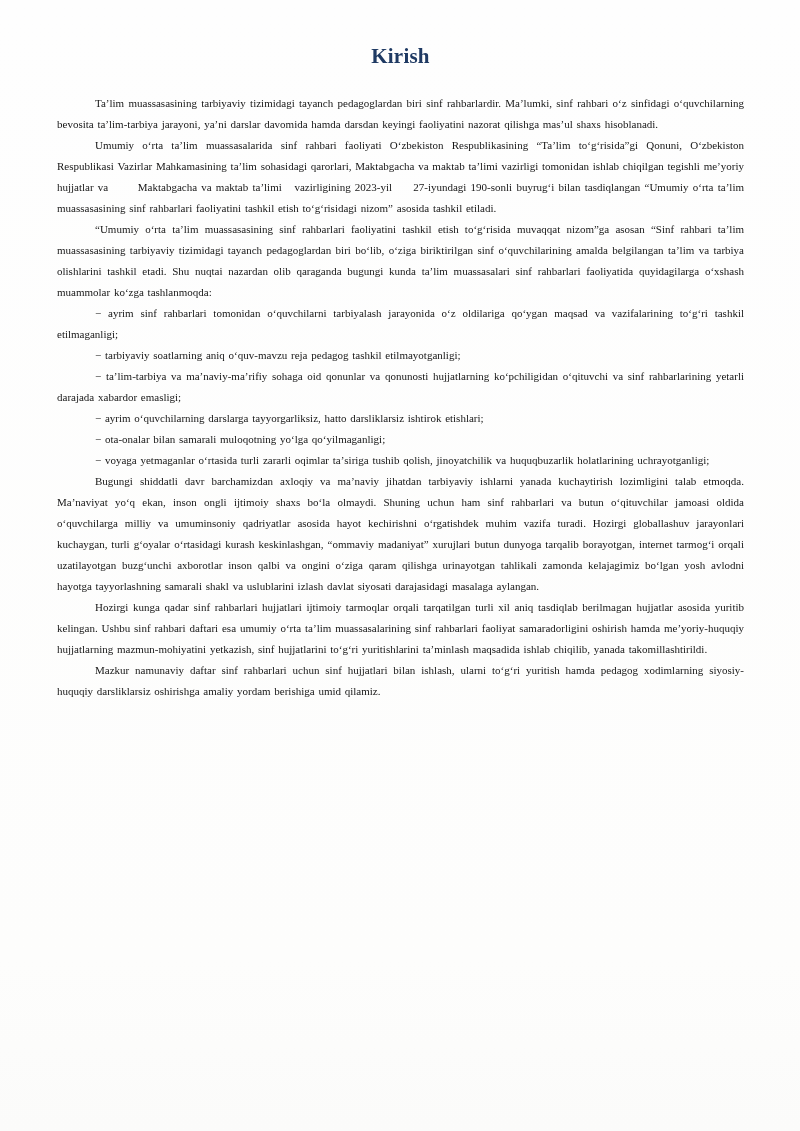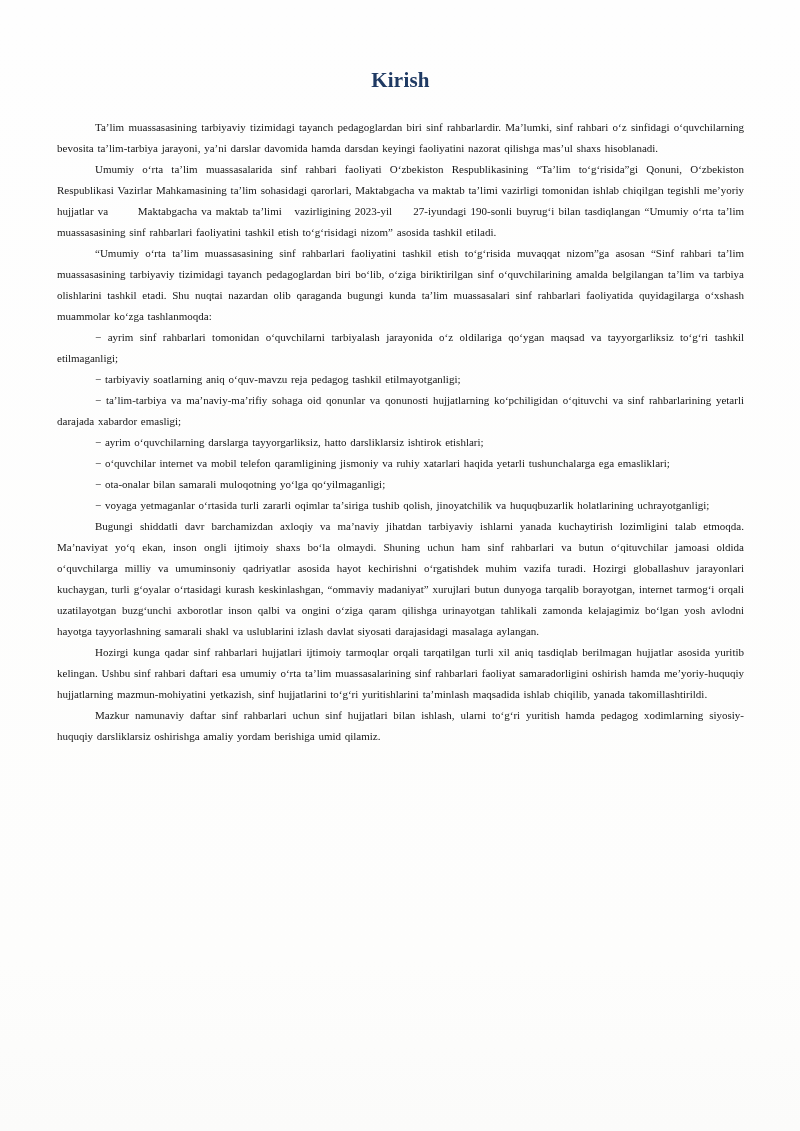--- a/index.html
+++ b/index.html
@@ -7,21 +7,21 @@
       padding: 0;
       background: #ffffff;
     }
     .page {
       position: relative;
       width: 800px;
       height: 1131px;
       margin: 0 auto;
       background: linear-gradient(180deg, #fefefe 0%, #fdfdfc 85%, #fbfbfa 100%);
       box-sizing: border-box;
-      padding: 68px 56px 40px 57px;
+      padding: 44px 56px 40px 57px;
       overflow: hidden;
       font-family: "Liberation Serif", "DejaVu Serif", serif;
       color: #161616;
     }
     .doc-title {
       text-align: center;
       font-size: 21px;
       font-weight: bold;
       letter-spacing: 0.2px;
       margin: 0 0 24px 0;
@@ -39,25 +39,24 @@
 <body>
 
 <div class="page">
   <h1 class="doc-title" style="color: rgb(31, 58, 99);">Kirish</h1>
 
   <div class="doc-body">
     <p>Taʼlim muassasasining tarbiyaviy tizimidagi tayanch pedagoglardan biri sinf rahbarlardir. Maʼlumki, sinf rahbari oʻz sinfidagi oʻquvchilarning bevosita taʼlim-tarbiya jarayoni, yaʼni darslar davomida hamda darsdan keyingi faoliyatini nazorat qilishga masʼul shaxs hisoblanadi.</p>
     <p>Umumiy oʻrta taʼlim muassasalarida sinf rahbari faoliyati Oʻzbekiston Respublikasining “Taʼlim toʻgʻrisida”gi Qonuni, Oʻzbekiston Respublikasi Vazirlar Mahkamasining taʼlim sohasidagi qarorlari, Maktabgacha va maktab taʼlimi vazirligi tomonidan ishlab chiqilgan tegishli meʼyoriy hujjatlar va &nbsp;&nbsp;&nbsp;&nbsp;&nbsp; Maktabgacha va maktab taʼlimi &nbsp;&nbsp;vazirligining 2023-yil &nbsp;&nbsp;&nbsp;&nbsp;27-iyundagi 190-sonli buyrugʻi bilan tasdiqlangan “Umumiy oʻrta taʼlim muassasasining sinf rahbarlari faoliyatini tashkil etish toʻgʻrisidagi nizom” asosida tashkil etiladi.</p>
     <p>“Umumiy oʻrta taʼlim muassasasining sinf rahbarlari faoliyatini tashkil etish toʻgʻrisida muvaqqat nizom”ga asosan “Sinf rahbari taʼlim muassasasining tarbiyaviy tizimidagi tayanch pedagoglardan biri boʻlib, oʻziga biriktirilgan sinf oʻquvchilarining amalda belgilangan taʼlim va tarbiya olishlarini tashkil etadi. Shu nuqtai nazardan olib qaraganda bugungi kunda taʼlim muassasalari sinf rahbarlari faoliyatida quyidagilarga oʻxshash muammolar koʻzga tashlanmoqda:</p>
 
-    <p>− ayrim sinf rahbarlari tomonidan oʻquvchilarni tarbiyalash jarayonida oʻz oldilariga qoʻygan maqsad va tayyorgarliksiz toʻgʻri tashkil etilmaganligi;</p>
+    <p>− ayrim sinf rahbarlari tomonidan oʻquvchilarni tarbiyalash jarayonida oʻz oldilariga qoʻygan maqsad va vazifalarining toʻgʻri tashkil etilmaganligi;</p>
     <p>− tarbiyaviy soatlarning aniq oʻquv-mavzu reja pedagog tashkil etilmayotganligi;</p>
     <p>− taʼlim-tarbiya va maʼnaviy-maʼrifiy sohaga oid qonunlar va qonunosti hujjatlarning koʻpchiligidan oʻqituvchi va sinf rahbarlarining yetarli darajada xabardor emasligi;</p>
     <p>− ayrim oʻquvchilarning darslarga tayyorgarliksiz, hatto darsliklarsiz ishtirok etishlari;</p>
-    <p>− oʻquvchilar internet va mobil telefon qaramligining jismoniy va ruhiy xatarlari haqida yetarli tushunchalarga ega emasliklari;</p>
     <p>− ota-onalar bilan samarali muloqotning yoʻlga qoʻyilmaganligi;</p>
     <p>− voyaga yetmaganlar oʻrtasida turli zararli oqimlar taʼsiriga tushib qolish, jinoyatchilik va huquqbuzarlik holatlarining uchrayotganligi;</p>
 
     <p>Bugungi shiddatli davr barchamizdan axloqiy va maʼnaviy jihatdan tarbiyaviy ishlarni yanada kuchaytirish lozimligini talab etmoqda. Maʼnaviyat yoʻq ekan, inson ongli ijtimoiy shaxs boʻla olmaydi. Shuning uchun ham sinf rahbarlari va butun oʻqituvchilar jamoasi oldida oʻquvchilarga milliy va umuminsoniy qadriyatlar asosida hayot kechirishni oʻrgatishdek muhim vazifa turadi. Hozirgi globallashuv jarayonlari kuchaygan, turli gʻoyalar oʻrtasidagi kurash keskinlashgan, “ommaviy madaniyat” xurujlari butun dunyoga tarqalib borayotgan, internet tarmogʻi orqali uzatilayotgan buzgʻunchi axborotlar inson qalbi va ongini oʻziga qaram qilishga urinayotgan tahlikali zamonda kelajagimiz boʻlgan yosh avlodni hayotga tayyorlashning samarali shakl va uslublarini izlash davlat siyosati darajasidagi masalaga aylangan.</p>
     <p>Hozirgi kunga qadar sinf rahbarlari hujjatlari ijtimoiy tarmoqlar orqali tarqatilgan turli xil aniq tasdiqlab berilmagan hujjatlar asosida yuritib kelingan. Ushbu sinf rahbari daftari esa umumiy oʻrta taʼlim muassasalarining sinf rahbarlari faoliyat samaradorligini oshirish hamda meʼyoriy-huquqiy hujjatlarning mazmun-mohiyatini yetkazish, sinf hujjatlarini toʻgʻri yuritishlarini taʼminlash maqsadida ishlab chiqilib, yanada takomillashtirildi.</p>
     <p>Mazkur namunaviy daftar sinf rahbarlari uchun sinf hujjatlari bilan ishlash, ularni toʻgʻri yuritish hamda pedagog xodimlarning siyosiy-huquqiy darsliklarsiz oshirishga amaliy yordam berishiga umid qilamiz.</p>
   </div>
 </div>
 
 </body></html>

